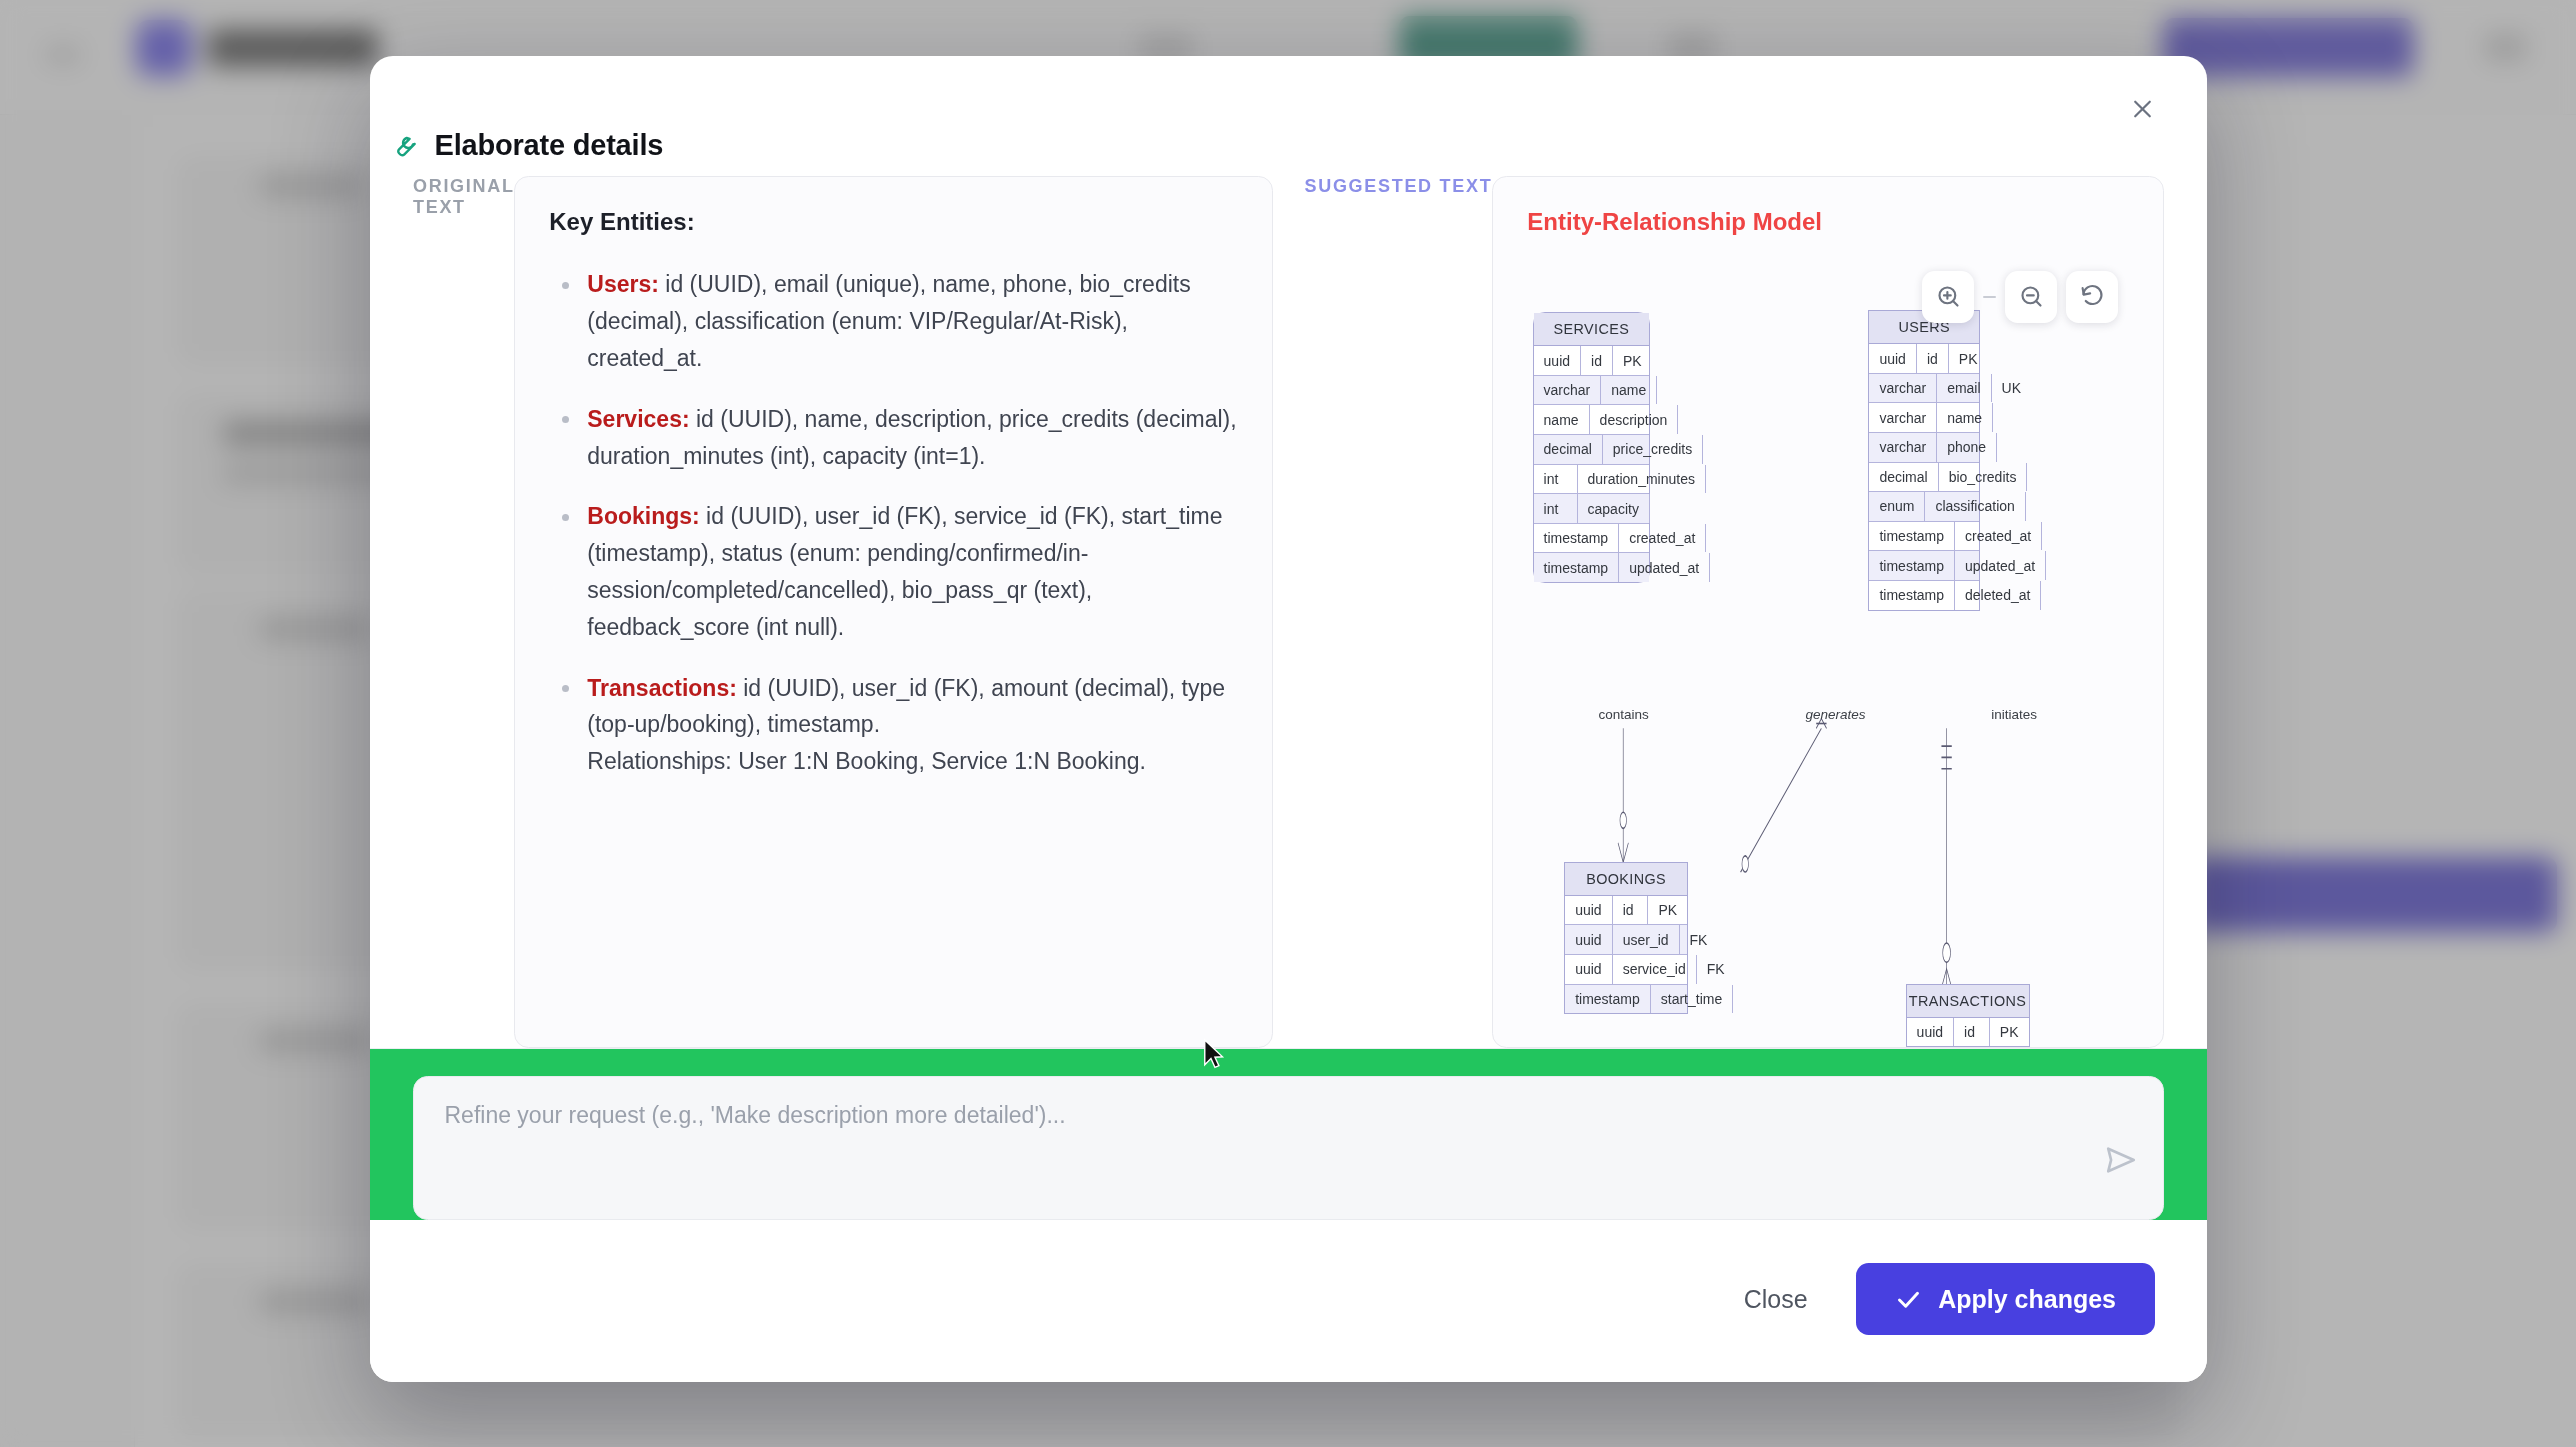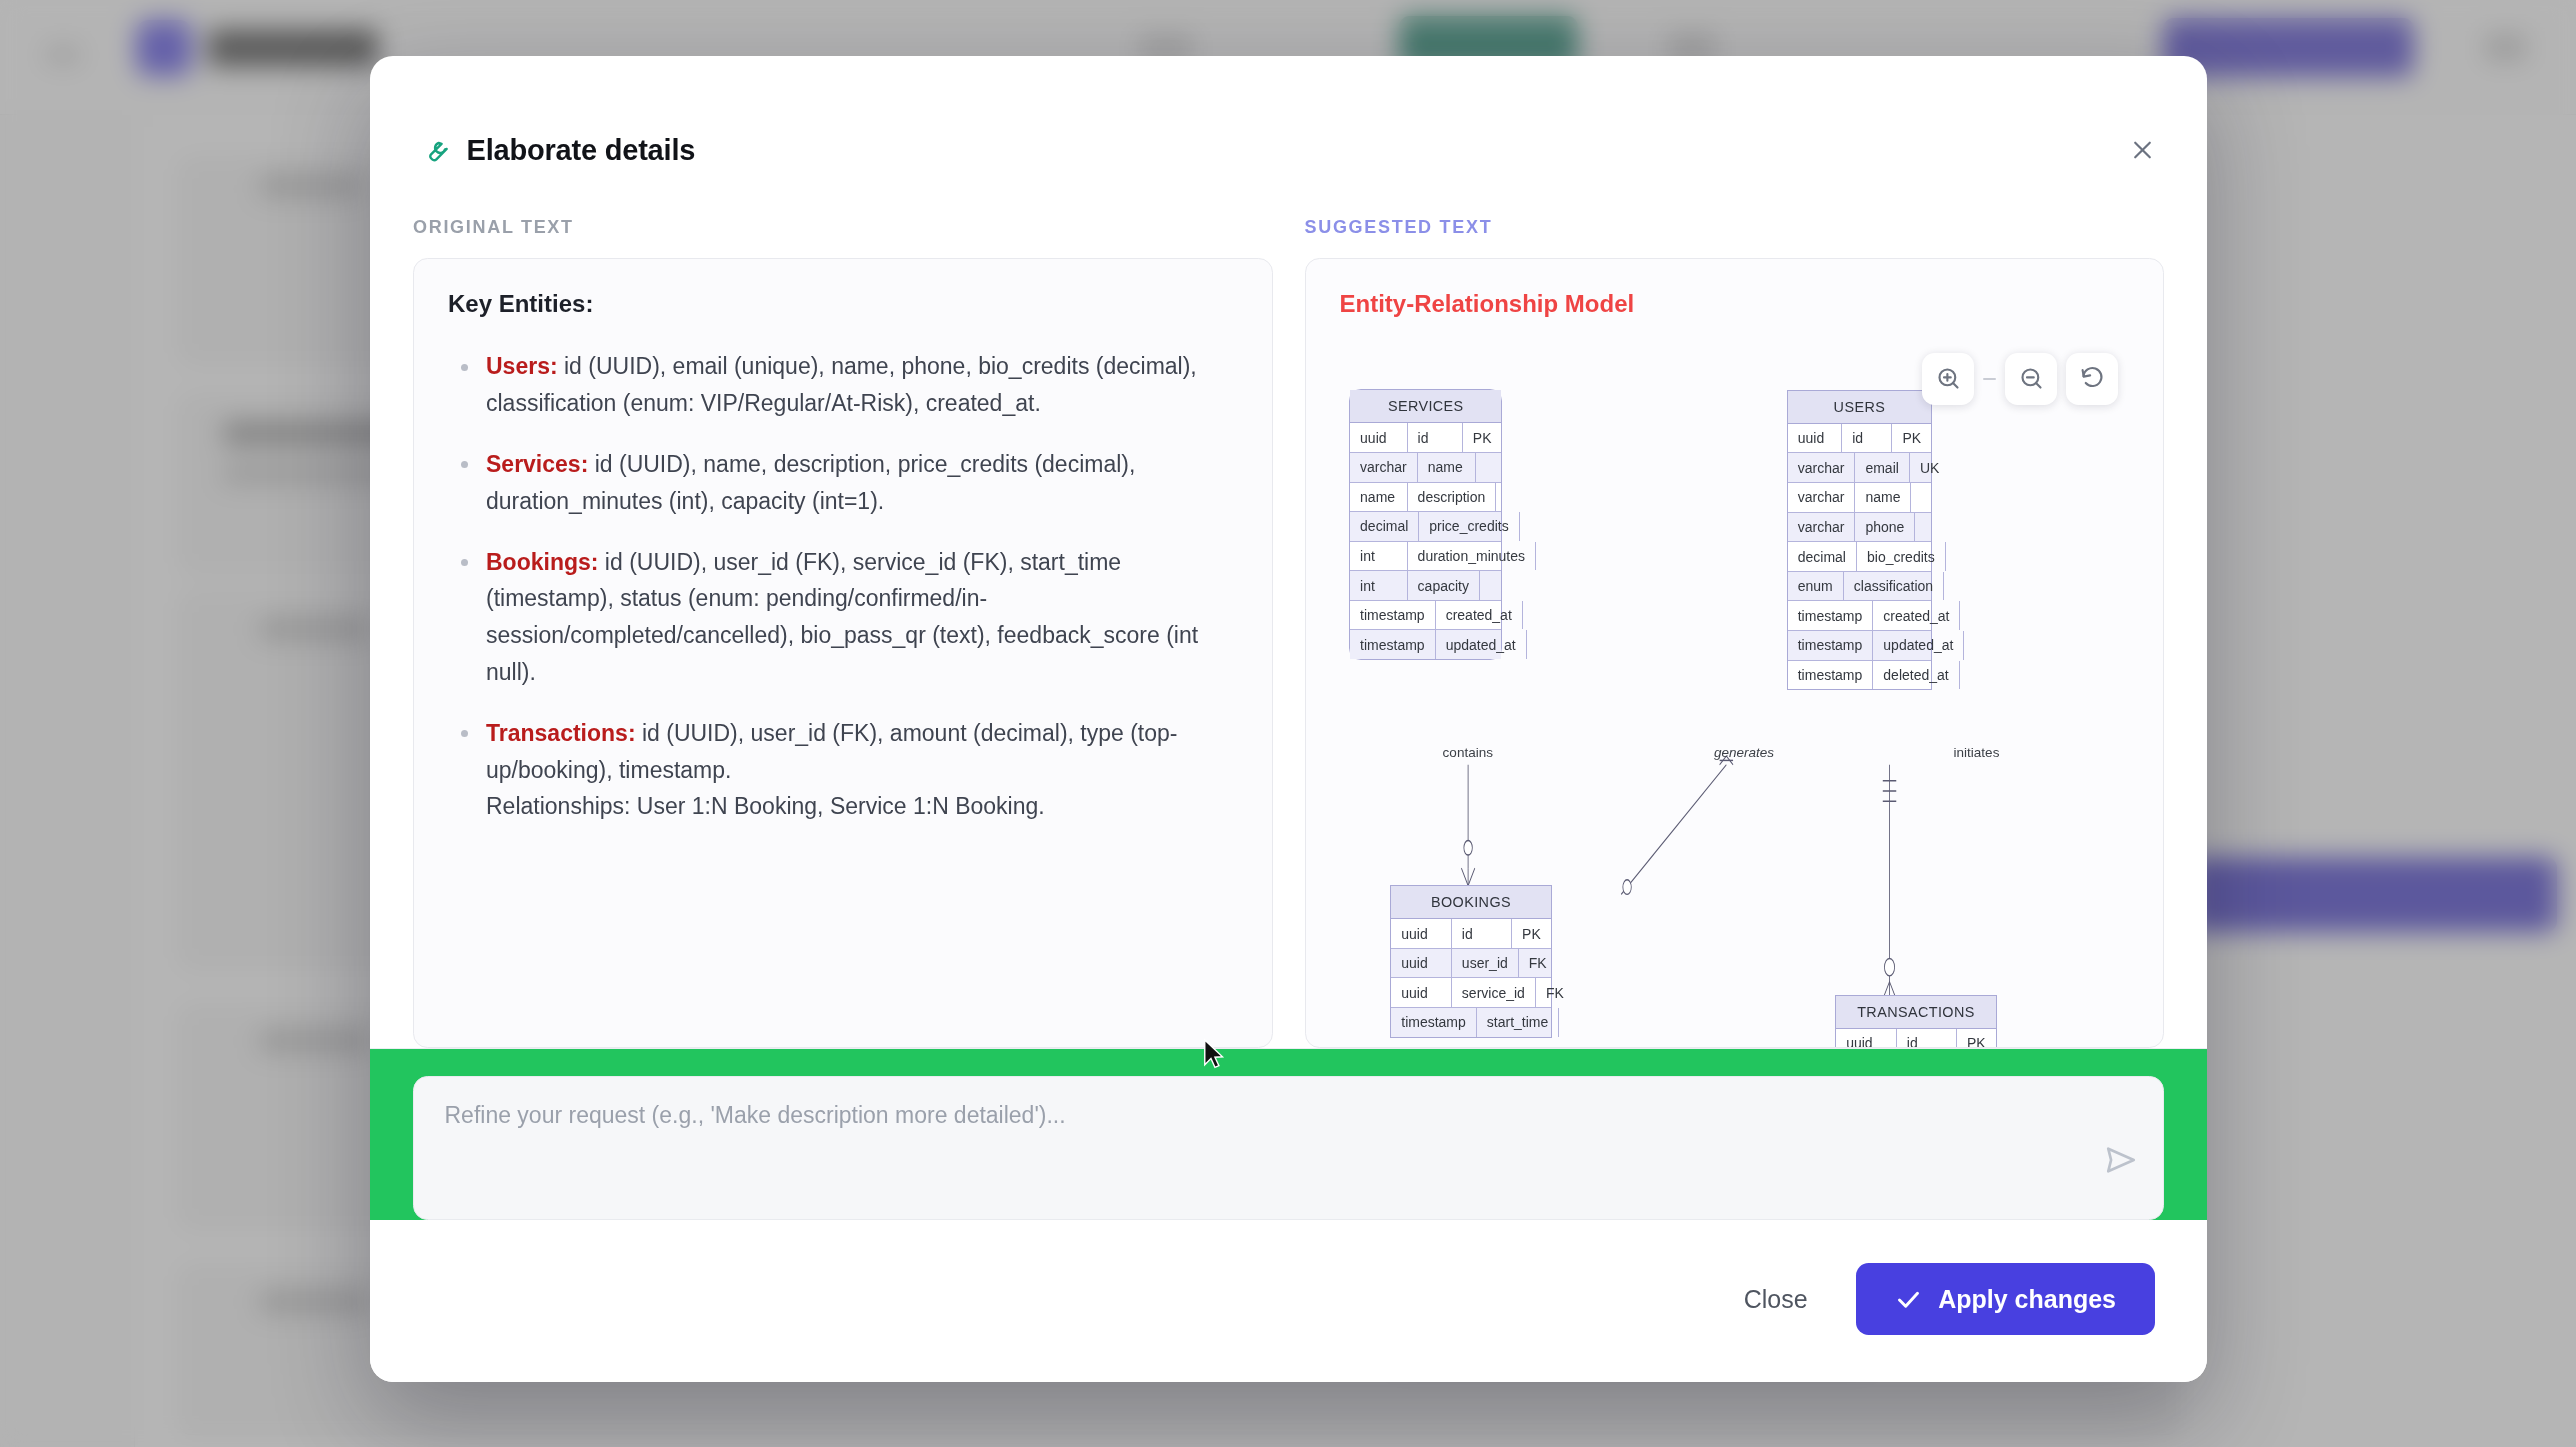--- a/index.html
+++ b/index.html
@@ -68,24 +68,23 @@
     width: 1837px; height: 1326px;
     background: #ffffff;
     border-radius: 23px;
     box-shadow: 0 36px 99px rgba(15,15,35,.30);
     display: flex; flex-direction: column;
     overflow: hidden;
   }
 
   .modal-header {
     height: 106px; flex: 0 0 106px;
-    display: flex; align-items: center;
-    padding: 0 52px 0 50px;
+    display: flex; align-items: flex-end;
+    padding: 0 52px 0 18px;
     position: relative;
-    margin-top: 41px;
   }
   .header-left { display: flex; align-items: center; gap: 16px; }
   .wrench-icon { width: 30.5px; height: 30.5px; display: block; }
   .modal-title {
     font-size: 29px; font-weight: bold; color: #111318; letter-spacing: -0.2px;
   }
   .close-btn {
     position: absolute; right: 41px; top: 50%; transform: translateY(-50%);
     width: 47px; height: 47px; border-radius: 9px;
     display: flex; align-items: center; justify-content: center;
@@ -93,21 +92,21 @@
   }
   .close-btn svg { width: 25px; height: 25px; stroke: #6b7280; stroke-width: 2.1; fill: none; stroke-linecap: round;}
 
   .modal-body {
     flex: 1 1 auto;
     display: flex; gap: 32px;
     padding: 14.4px 43px 0 43px;
     min-height: 0;
     overflow: hidden;
   }
-  .col { flex: 1 1 0; display: flex; flex-direction: column; min-width: 0; min-height: 0; justify-content: space-between; }
+  .col { flex: 1 1 0; display: flex; flex-direction: row; min-width: 0; min-height: 0; justify-content: space-between; }
 
   .col-label {
     font-size: 18px; font-weight: bold; letter-spacing: 1.7px;
     text-transform: uppercase; margin-bottom: 20px;
   }
   .col-label.original { color: #9aa0aa; }
   .col-label.suggested { color: #8b8fe8; }
 
   .pane {
     flex: 1 1 auto;

